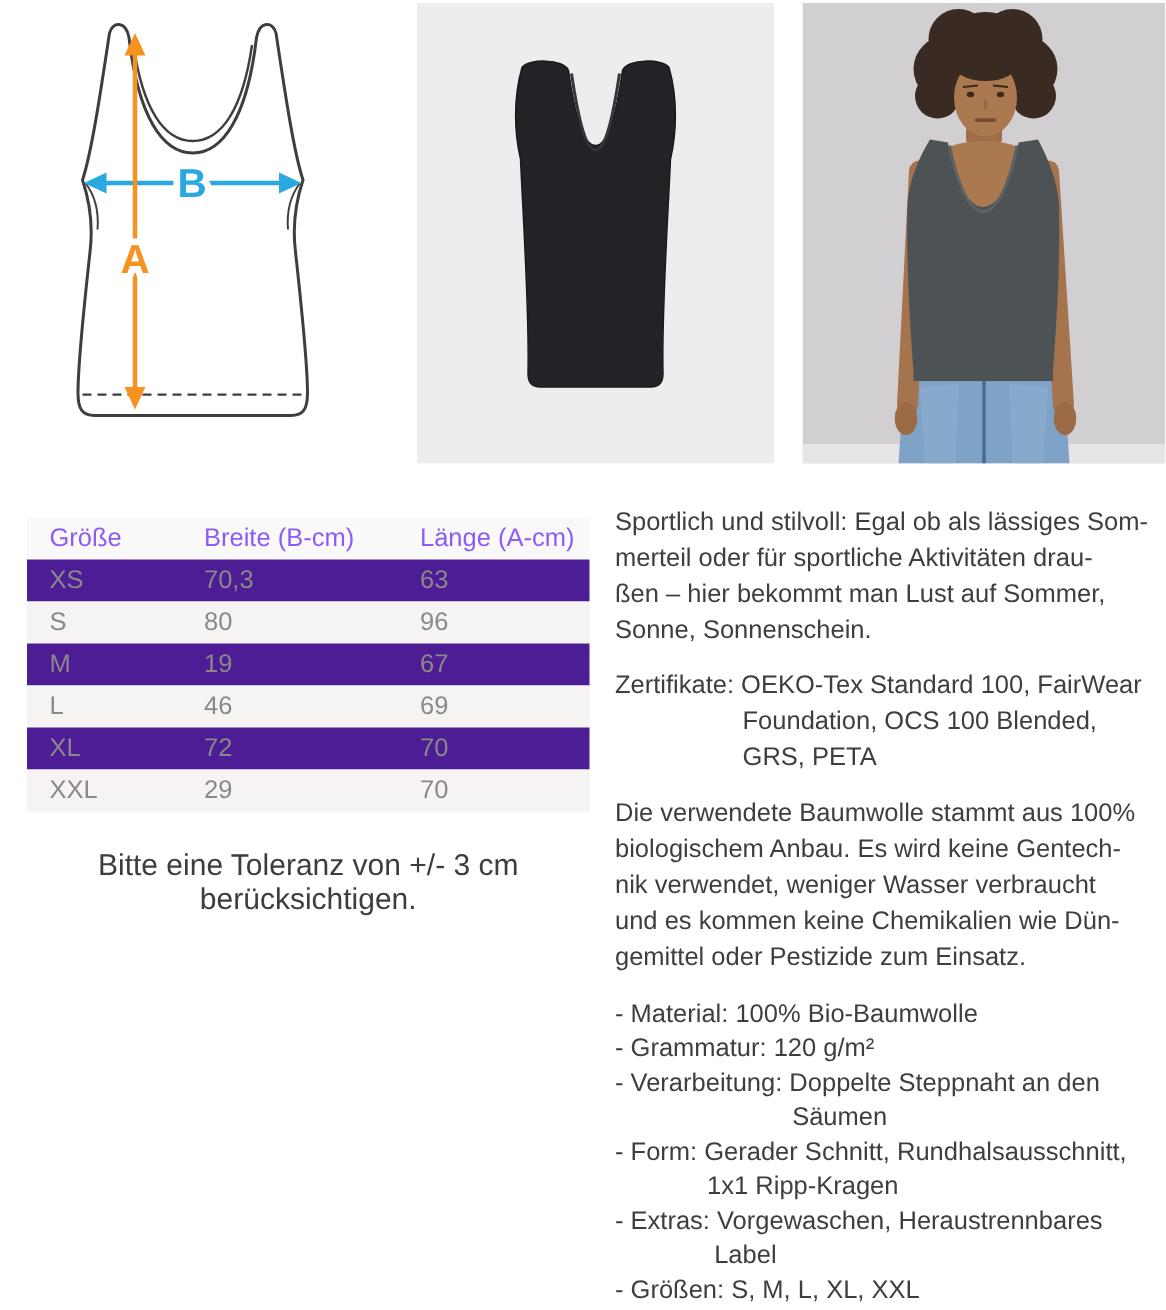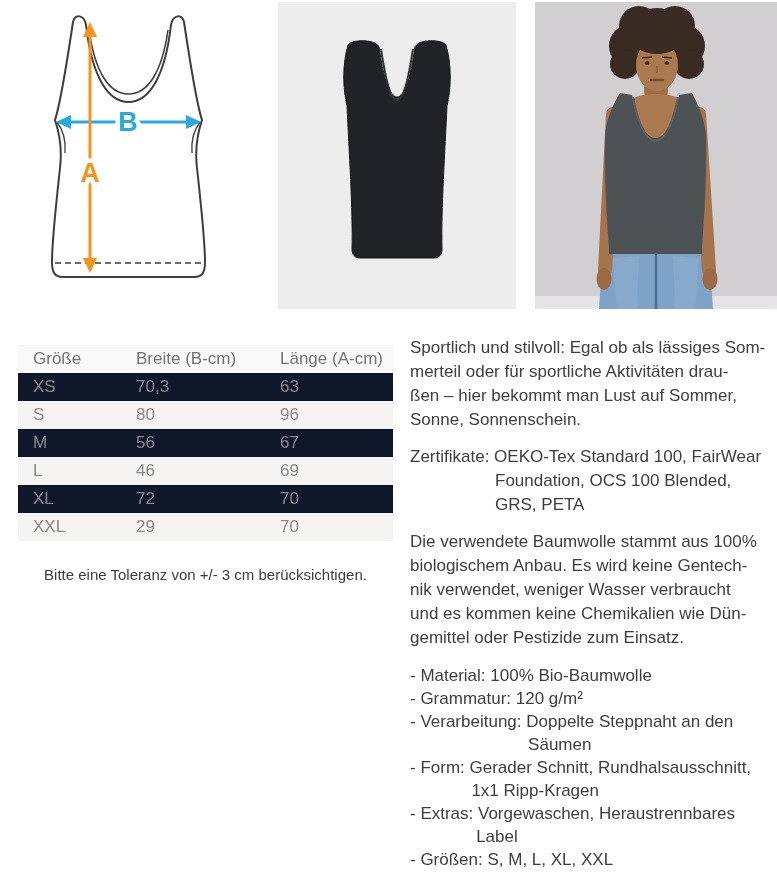--- a/index.html
+++ b/index.html
@@ -21,26 +21,26 @@
   
   .left-col { position:absolute; left:18px; top:345px; width:375px; }
   table.size-table { width:375px; border-collapse:collapse; table-layout:fixed;
     font-size:17px; color:#8b8889; }
   table.size-table col.c1 { width:118px; }
   table.size-table col.c2 { width:144px; }
   table.size-table col.c3 { width:113px; }
   table.size-table th, table.size-table td {
     height:28px; font-weight:normal; text-align:left; vertical-align:middle; }
   table.size-table th:first-child, table.size-table td:first-child { padding-left:15px; }
-  table.size-table thead tr { background:#faf9f9; color:#737373; }
-  table.size-table tbody tr.odd  { background:#0f172a; }
+  table.size-table thead tr { background:#faf9f9; color:#8b5cf6; }
+  table.size-table tbody tr.odd  { background:#4c1d95; }
   table.size-table tbody tr.even { background:#f5f4f3; }
 
   .tolerance-note { margin-top:25px; width:375px; text-align:center;
-    font-size:15px; color:#3d3d3f; }
+    font-size:20px; color:#3d3d3f; }
 
   
   .right-col { position:absolute; left:410px; top:336px; width:372px;
     font-size:17px; line-height:24px; color:#3e3d40; }
   .right-col p { white-space:pre-wrap; margin:0 0 13px 0; }
   .right-col p.certs { margin-bottom:13px; }
   .right-col p.cotton { margin-bottom:14px; }
   .right-col p.bullets { line-height:23px; margin-bottom:0; }
 </style>
 </head>
@@ -180,21 +180,21 @@
         <td>70,3</td>
         <td>63</td>
       </tr>
       <tr class="even">
         <td>S</td>
         <td>80</td>
         <td>96</td>
       </tr>
       <tr class="odd">
         <td>M</td>
-        <td>56</td>
+        <td>19</td>
         <td>67</td>
       </tr>
       <tr class="even">
         <td>L</td>
         <td>46</td>
         <td>69</td>
       </tr>
       <tr class="odd">
         <td>XL</td>
         <td>72</td>

